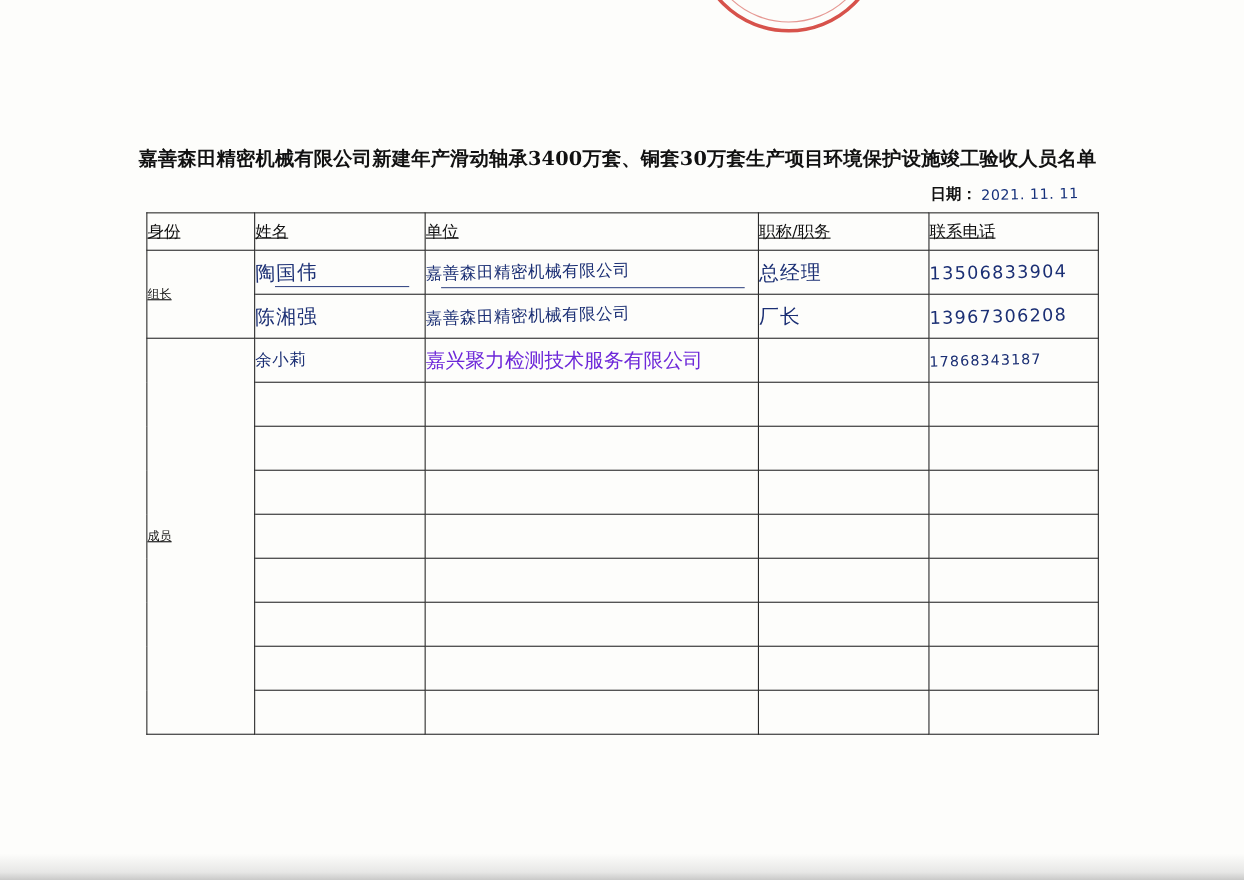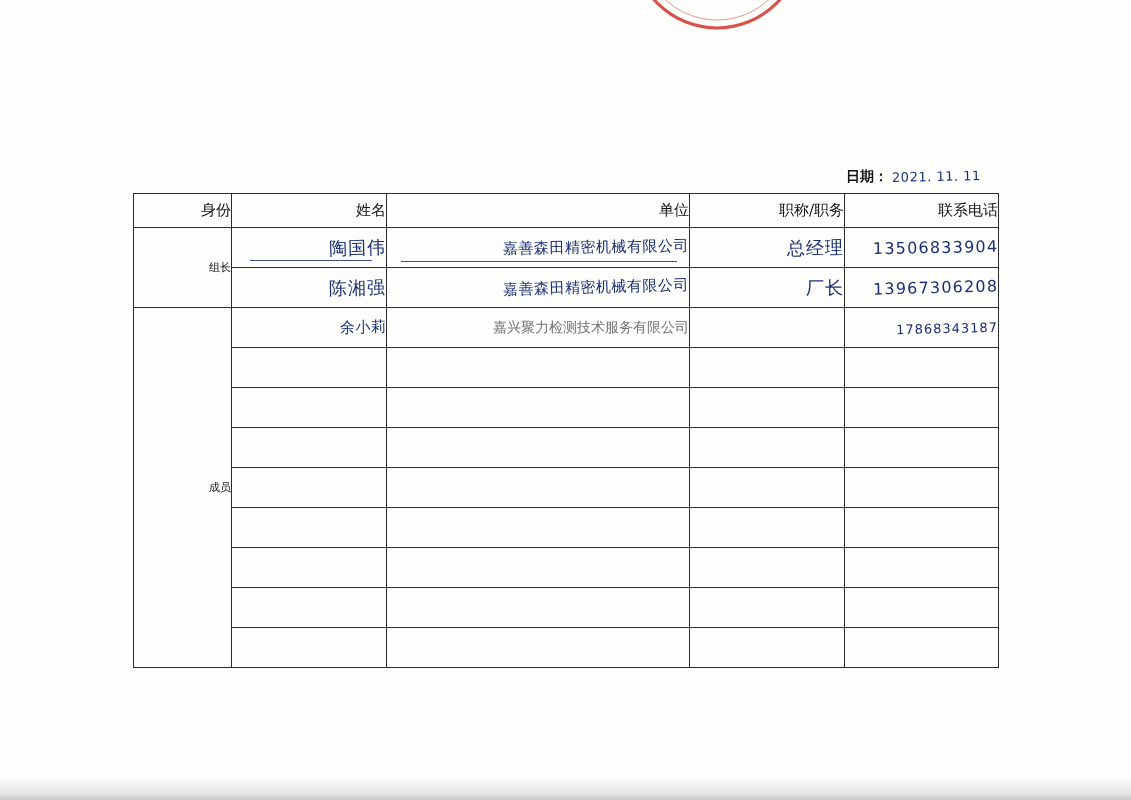--- a/index.html
+++ b/index.html
@@ -82,21 +82,22 @@
     left: 133px;
     top: 193px;
     width: 865px;
     border-collapse: collapse;
     table-layout: fixed;
   }
   table.roster td, table.roster th {
     border: 1px solid #2b2b2b;
     padding: 0;
     vertical-align: middle;
-    text-align: right;
+    text-align: left;
+    text-decoration: underline;
   }
   table.roster th {
     height: 33px;
     font-weight: normal;
     font-size: 15px;
     font-family: "DejaVu Serif", "Liberation Serif", serif;
   }
   td.body-cell {
     height: 39px;
     position: relative;
@@ -133,22 +134,22 @@
     letter-spacing: 1.2px;
   }
   .hand.num-small {
     font-size: 13px;
     letter-spacing: 1px;
   }
   
   .typed {
     display: inline-block;
     font-family: "DejaVu Serif", "Liberation Serif", serif;
-    font-size: 14px;
-    color: #737373;
+    font-size: 18px;
+    color: #6d28d9;
   }
   .rot-1 { transform: rotate(-1.5deg); }
   .rot-2 { transform: rotate(-1deg); }
   .rot-0 { transform: rotate(0deg); }
 
   
   .hand-underline {
     position: absolute;
     height: 1px;
     background: #1b2f74;
@@ -164,20 +165,21 @@
     <svg width="186" height="120" viewBox="0 0 186 120" xmlns="http://www.w3.org/2000/svg">
       <circle cx="93" cy="30" r="84" fill="none" stroke="#d0342c" stroke-width="3.2" opacity="0.85"></circle>
       <circle cx="93" cy="30" r="76" fill="none" stroke="#d0342c" stroke-width="1" opacity="0.5"></circle>
       <path d="M30 60 L93 16 L156 60" fill="none" stroke="#d0342c" stroke-width="2" opacity="0.6"></path>
       <text x="93" y="28" font-family="DejaVu Sans, sans-serif" font-size="9" fill="#d0342c" text-anchor="middle" opacity="0.8" letter-spacing="3">SPECIAL SEAL</text>
       <path d="M58 48 q10 14 24 20" fill="none" stroke="#d0342c" stroke-width="2" opacity="0.55"></path>
       <path d="M128 48 q-8 16 -20 22" fill="none" stroke="#d0342c" stroke-width="2" opacity="0.55"></path>
     </svg>
   </div>
 
+  <div class="title">嘉善森田精密机械有限公司新建年产滑动轴承3400万套、铜套30万套生产项目环境保护设施竣工验收人员名单</div>
 
   <div class="date-line">
     <span>日期：</span><span class="date-value">2021. 11. 11</span>
   </div>
 
   <table class="roster">
     <colgroup>
       <col class="c-role">
         <col class="c-name">
         <col class="c-unit">

